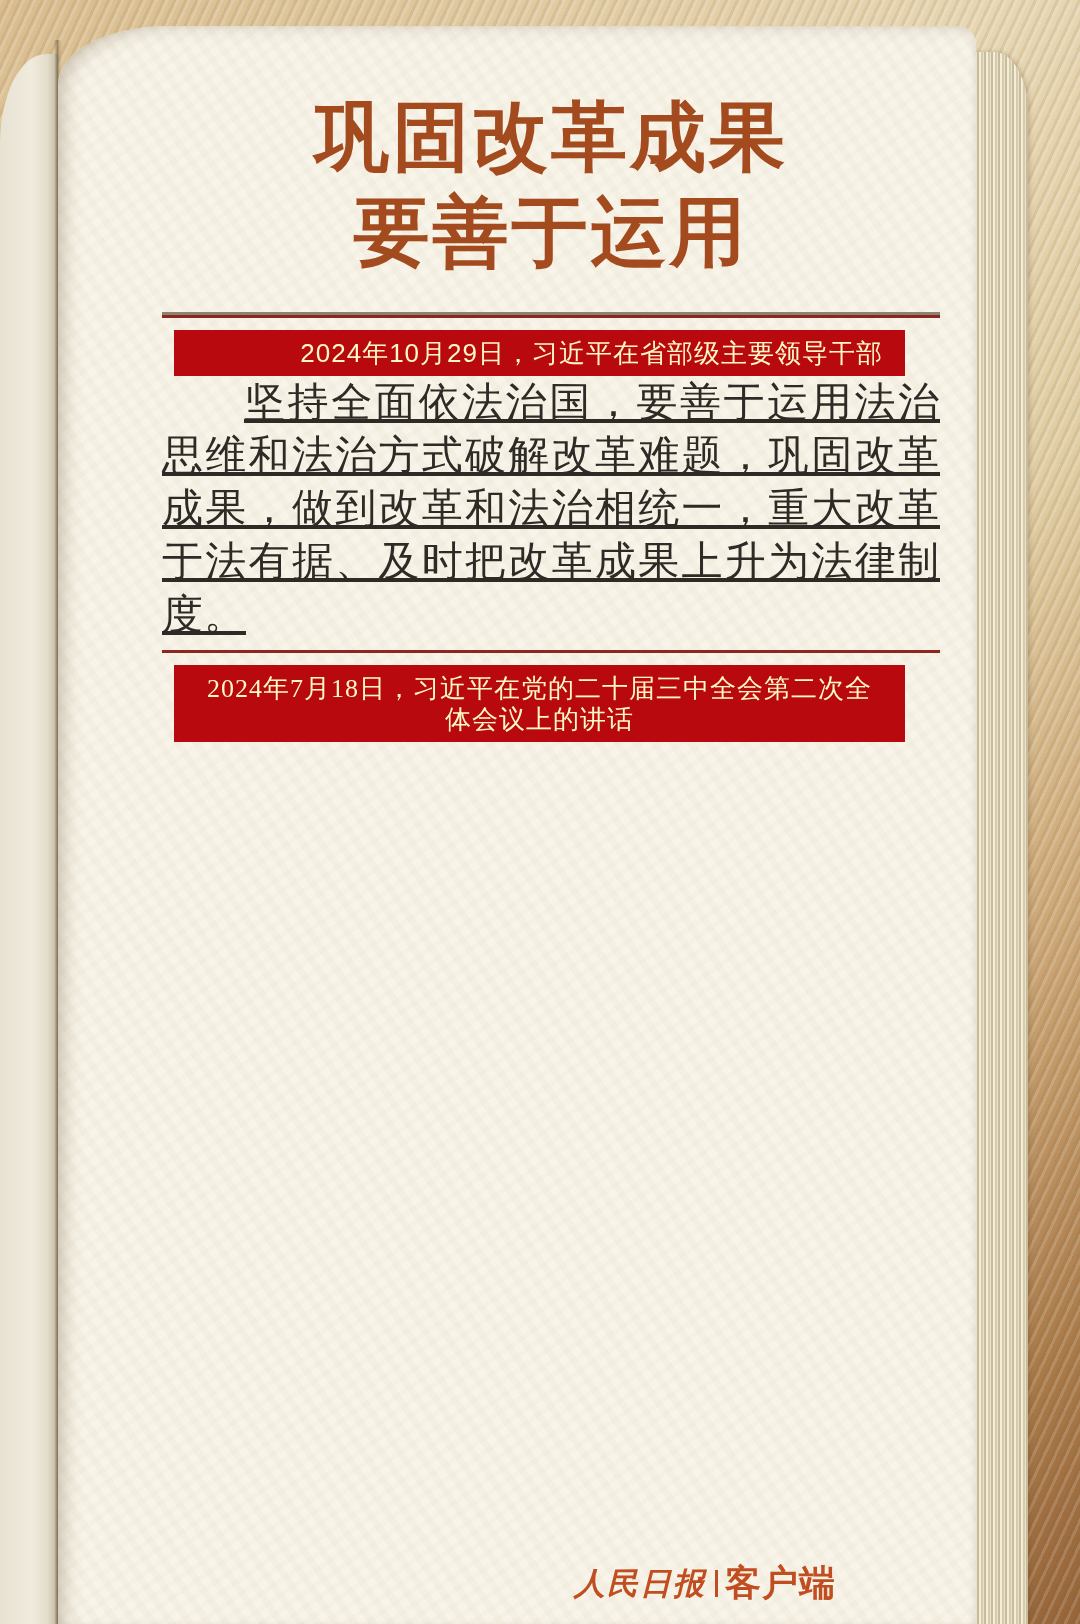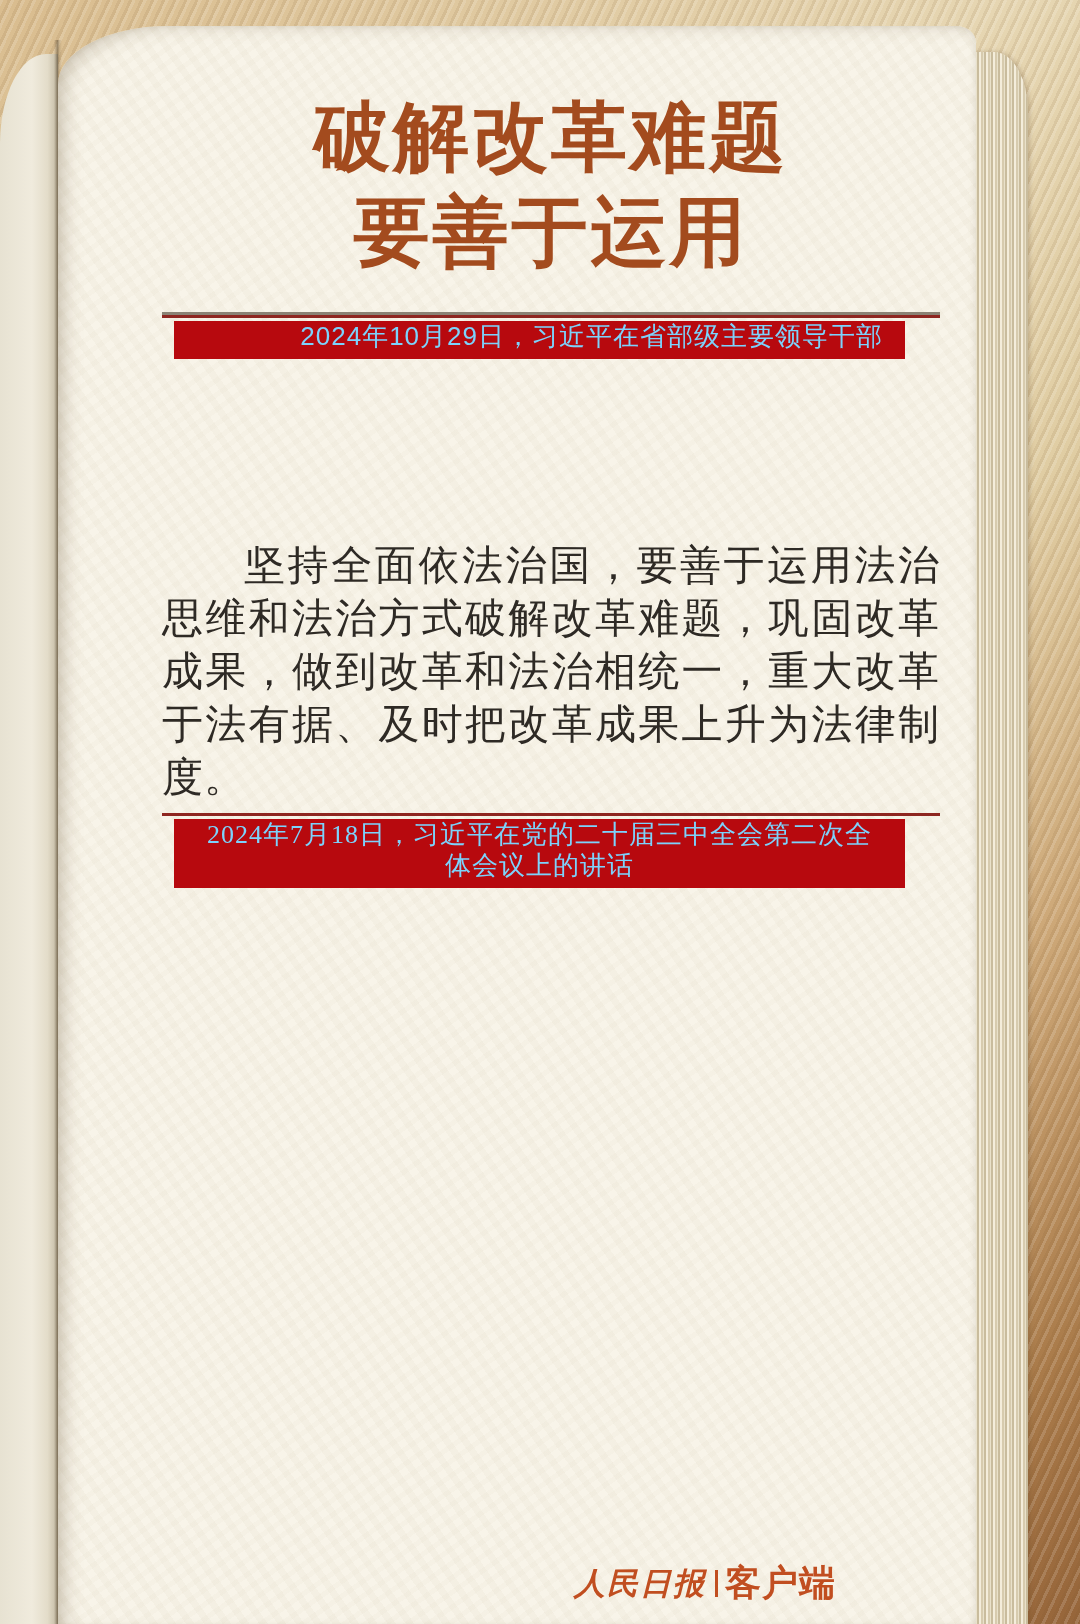--- a/index.html
+++ b/index.html
@@ -52,26 +52,26 @@
   }
   .divider{height:3px;background:#8b8274;margin-top:32px;}
 
   .para{
     font-family:"DejaVu Serif","Liberation Serif",serif;
     font-size:41px;line-height:53px;color:#2e2a25;
     text-align:justify;text-justify:inter-ideograph;text-indent:2em;
     letter-spacing:1px;
   }
   .para-1{margin-top:104px;}
-  .para-2{margin-top:180px;}
+  .para-2{text-decoration:underline;}
 
   .attr-topline{height:3px;background:#8e2620;margin-top:0;}
   .attr-bar{
-    background:#b7090e;color:#7dd3fc;
-    margin:3px 35px 0 12px;padding:0 22px 7px;
+    background:#b7090e;color:#fef9c3;
+    margin:12px 35px 0 12px;padding:8px 22px 7px;
     font-size:26px;line-height:31px;letter-spacing:1px;
     font-family:"Liberation Sans","DejaVu Sans",sans-serif;
   }
   .attr-bar.align-right{text-align:right;}
   .attr-bar.align-center{text-align:center;font-family:Liberation Serif, serif;}
   .attr-1{margin-top:0;}
   .attr-2{margin-top:9px;}
 
   .brand{
     position:absolute;right:140px;bottom:16px;
@@ -88,21 +88,21 @@
 <body>
 
 <div class="left-page"></div>
 <div class="spine"></div>
 <div class="page-stack"></div>
 
 <div class="main-page">
   <div class="content">
 
     <div class="title">
-      <div>破解改革难题</div>
+      <div>巩固改革成果</div>
       <div>要善于运用</div>
     </div>
 
     <div class="divider"></div>
 
 
     <div class="attr attr-1">
       <div class="attr-topline"></div>
       <div class="attr-bar align-right">
         <div>2024年10月29日，习近平在省部级主要领导干部</div>

